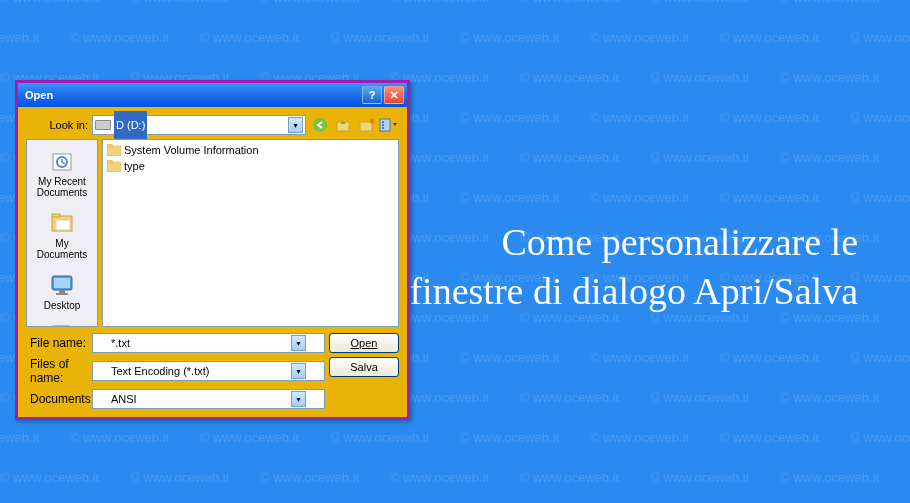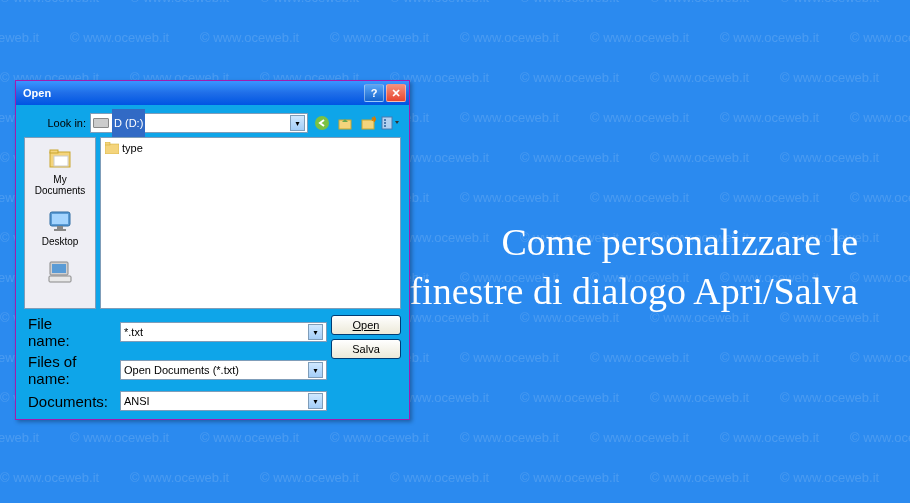--- a/index.html
+++ b/index.html
@@ -1,18 +1,18 @@
 <!DOCTYPE html>
 <html><head>
 <meta charset="utf-8">
 <style>
 * { margin: 0; padding: 0; box-sizing: border-box; font-family: Tahoma, sans-serif; }
 body { width: 910px; height: 503px; background: #2b8aef; position: relative; overflow: hidden; }
 .watermark { position: absolute; color: rgba(255,255,255,0.15); font-size: 13px; white-space: nowrap; pointer-events: none; }
-.dialog { position: absolute; left: 15px; top: 80px; width: 395px; height: 340px; background: #0ea5e9; border: 1px solid #a21caf; box-shadow: 2px 2px 4px rgba(0,0,0,0.3); }
+.dialog { position: absolute; left: 15px; top: 80px; width: 395px; height: 340px; background: #eab308; border: 3px solid #a21caf; box-shadow: 2px 2px 4px rgba(0,0,0,0.3); }
 .titlebar { height: 24px; background: linear-gradient(to bottom, #3a95ff 0%, #1f6ee8 50%, #0054e3 100%); display: flex; align-items: center; padding: 0 3px; }
 .titlebar-text { color: white; font-size: 11px; font-weight: bold; padding-left: 4px; flex: 1; }
 .titlebar-btn { width: 20px; height: 18px; margin-left: 2px; border-radius: 2px; display: flex; align-items: center; justify-content: center; font-size: 11px; font-weight: bold; color: white; border: 1px solid rgba(255,255,255,0.4); }
 .help-btn { background: linear-gradient(to bottom, #5aa6f5, #1564ce); }
 .close-btn { background: linear-gradient(to bottom, #f5917b, #e8452f); }
 .dialog-body { padding: 8px; display: flex; flex-direction: column; height: calc(100% - 24px); }
 .top-row { display: flex; align-items: center; gap: 4px; margin-bottom: 4px; }
 .label { font-size: 11px; width: 62px; text-align: right; }
 .lookin-select { flex: 1; height: 20px; border: 1px solid #7f9db9; background: white; display: flex; align-items: center; padding: 0 2px; font-size: 11px; gap: 3px; }
 .lookin-select .sel-text { background: #316ac5; color: white; padding: 8px 2px; }
@@ -22,22 +22,22 @@
 .middle { display: flex; flex: 1; gap: 4px; min-height: 0; }
 .places { width: 72px; background: #eeeef4; border: 1px solid #7f9db9; display: flex; flex-direction: column; padding: 4px 0; gap: 6px; overflow: hidden; }
 .place { display: flex; flex-direction: column; align-items: center; font-size: 10px; text-align: center; cursor: pointer; padding: 2px; }
 .place-icon { width: 30px; height: 30px; display: flex; align-items: center; justify-content: center; font-size: 24px; }
 .file-list { flex: 1; background: white; border: 1px solid #7f9db9; padding: 2px; overflow: auto; }
 .file-item { display: flex; align-items: center; gap: 3px; font-size: 11px; height: 16px; padding: 0 2px; cursor: pointer; }
 .folder-icon { width: 14px; height: 12px; }
 .bottom-rows { display: flex; gap: 4px; margin-top: 6px; }
 .fields { flex: 1; display: flex; flex-direction: column; gap: 4px; }
 .field-row { display: flex; align-items: center; gap: 4px; }
-.field-label { font-size: 15px; width: 62px; text-align: left; padding-left: 4px; }
-.field-input { flex: 1; height: 20px; border: 1px solid #7f9db9; background: white; font-size: 11px; padding: 0 3px; display: flex; align-items: center; margin-left: 30px; }
+.field-label { font-size: 12px; width: 62px; text-align: left; padding-left: 4px; }
+.field-input { flex: 1; height: 20px; border: 1px solid #7f9db9; background: white; font-size: 11px; padding: 0 18px; display: flex; align-items: center; }
 .buttons { display: flex; flex-direction: column; gap: 4px; width: 70px; }
 .dlg-btn { height: 20px; border: 1px solid #003c74; background: linear-gradient(to bottom, #fff, #ece9d8); font-size: 11px; border-radius: 3px; cursor: pointer; }
 .headline { position: absolute; right: 52px; top: 218px; color: white; font-family: 'Brush Script MT', cursive; font-size: 38px; text-align: right; line-height: 1.3; }
 .drive-icon { width: 16px; height: 10px; background: #ccc; border: 1px solid #888; border-radius: 1px; }
 </style>
 </head>
 <body>
 <span class="watermark" style="left: 780px; top: 470px;">© www.oceweb.it</span>
 <span class="watermark" style="left: 650px; top: 470px;">© www.oceweb.it</span>
 <span class="watermark" style="left: 520px; top: 470px;">© www.oceweb.it</span>
@@ -180,20 +180,30 @@
               <path d="M14 6 L18 6 L16 9 Z" fill="#333"></path>
             </svg>
           </span>
       </div>
     </div>
     <div class="middle">
       <div class="places">
         <div class="place">
           <div class="place-icon">
               <svg width="30" height="30">
+                <rect x="6" y="8" width="18" height="16" fill="#f9f9f9" stroke="#999"></rect>
+                <circle cx="15" cy="16" r="5" fill="none" stroke="#5a8ac6" stroke-width="2"></circle>
+                <path d="M15 13 L15 16 L18 18" stroke="#5a8ac6" stroke-width="1.5" fill="none"></path>
+              </svg>
+            </div>
+          <span>My Recent Documents</span>
+        </div>
+        <div class="place">
+          <div class="place-icon">
+              <svg width="30" height="30">
                 <rect x="5" y="8" width="20" height="15" fill="#f4d47c" stroke="#c9a62f"></rect>
                 <rect x="5" y="6" width="8" height="3" fill="#f4d47c" stroke="#c9a62f"></rect>
                 <rect x="9" y="12" width="14" height="10" fill="#fff" stroke="#ccc"></rect>
               </svg>
             </div>
           <span>My Documents</span>
         </div>
         <div class="place">
           <div class="place-icon">
               <svg width="30" height="30">
@@ -211,20 +221,27 @@
                 <rect x="5" y="5" width="18" height="13" rx="1" fill="#d0d0d0" stroke="#888"></rect>
                 <rect x="7" y="7" width="14" height="9" fill="#5a9bd5"></rect>
                 <rect x="4" y="19" width="22" height="6" rx="1" fill="#e8e8e8" stroke="#888"></rect>
               </svg>
             </div>
 
         </div>
 
       </div>
       <div class="file-list">
+        <div class="file-item">
+          <svg class="folder-icon" viewBox="0 0 14 12">
+              <rect x="0" y="2" width="14" height="10" fill="#f4d47c" stroke="#c9a62f" stroke-width="0.5"></rect>
+              <rect x="0" y="0" width="5" height="3" fill="#f4d47c" stroke="#c9a62f" stroke-width="0.5"></rect>
+            </svg>
+          <span>System Volume Information</span>
+        </div>
         <div class="file-item">
           <svg class="folder-icon" viewBox="0 0 14 12">
               <rect x="0" y="2" width="14" height="10" fill="#f4d47c" stroke="#c9a62f" stroke-width="0.5"></rect>
               <rect x="0" y="0" width="5" height="3" fill="#f4d47c" stroke="#c9a62f" stroke-width="0.5"></rect>
             </svg>
           <span>type</span>
         </div>
       </div>
     </div>
     <div class="bottom-rows">
@@ -232,21 +249,21 @@
         <div class="field-row">
           <span class="field-label">File name:</span>
           <div class="field-input">
               <span>*.txt</span>
               <span class="dropdown-arrow" style="margin-left:auto">▾</span>
             </div>
         </div>
         <div class="field-row">
           <span class="field-label">Files of name:</span>
           <div class="field-input">
-              <span>Open Documents (*.txt)</span>
+              <span>Text Encoding (*.txt)</span>
               <span class="dropdown-arrow" style="margin-left:auto">▾</span>
             </div>
         </div>
         <div class="field-row">
           <span class="field-label">Documents:</span>
           <div class="field-input">
               <span>ANSI</span>
               <span class="dropdown-arrow" style="margin-left:auto">▾</span>
             </div>
         </div>

